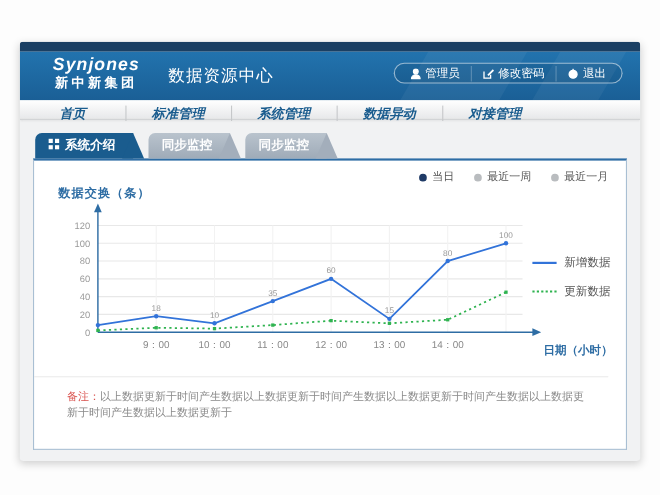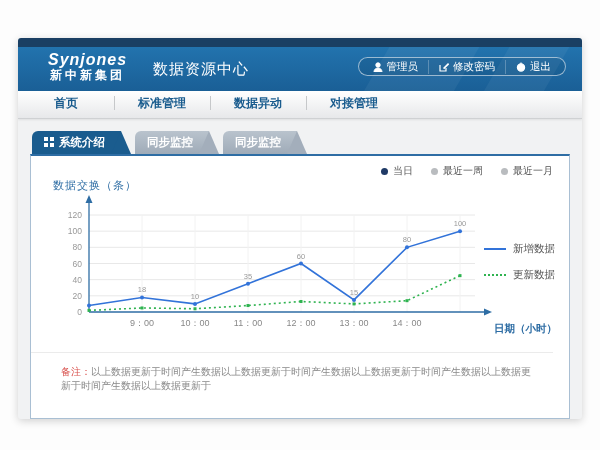--- a/index.html
+++ b/index.html
@@ -21,22 +21,22 @@
   .userbar { position:absolute; right:16px; top:10px; height:19px; display:flex; align-items:center;
              border:1px solid rgba(255,255,255,.55); border-radius:10px; background:rgba(0,0,0,.07);
              padding:0 4px; }
   .userbar .uitem { display:flex; align-items:center; gap:4px; color:#fff; font-size:10.5px;
                     padding:0 10px; cursor:pointer; white-space:nowrap; }
   .userbar .uitem + .uitem { border-left:1px solid rgba(255,255,255,.25); }
   .uicon { width:10px; height:10px; display:inline-block; }
   .uicon svg { display:block; width:10px; height:10px; fill:#fff; stroke:#fff; }
 
   
-  .nav { height:28px; background:linear-gradient(180deg,#ffffff,#e7e8ea);
-         border-bottom:1px solid #cfd1d3; display:flex; box-shadow:0 1px 2px rgba(0,0,0,.08); }
+  .nav { height:18px; background:linear-gradient(180deg,#ffffff,#e7e8ea);
+         border-bottom:1px solid #cfd1d3; display:flex; box-shadow:0 1px 2px rgba(0,0,0,.08);font-style:italic; }
   .nav-item { width:96px; text-align:center; line-height:24px; font-size:12px; font-weight:bold;
               color:#1a5c8e; cursor:pointer; position:relative; }
   .nav-item + .nav-item::before { content:""; position:absolute; left:0; top:5px; height:14px;
               border-left:1px solid #c6c8ca; }
 
   
   .tabs { display:flex; margin:12px 0 0 14px; height:23px; position:relative; z-index:2; }
   .tab { position:relative; height:23px; line-height:23px; padding:0 16px 0 12px; font-size:11.5px;
          font-weight:bold; color:#fff; cursor:pointer; margin-right:14px; }
   .tab .slant { position:absolute; right:-10px; top:0; width:0; height:0;
@@ -50,21 +50,21 @@
 
   
   .panel { position:relative; margin:0 12px; height:265px; background:#fff;
            border:1px solid #a9bfd3; border-top:2px solid #2e6da4; }
 
   .radios { position:absolute; top:8px; right:16px; display:flex; gap:18px;text-align:right; }
   .radio { display:flex; align-items:center; gap:5px; font-size:10px; color:#555; cursor:pointer; }
   .rdot { width:7px; height:7px; border-radius:50%; background:#b9bcbf; }
   .radio.sel .rdot { background:#1f3a66; }
 
-  .ylabel { position:absolute; left:22px; top:22px; font-size:11px; font-weight:normal; color:#2e6da4; letter-spacing:1px; }
+  .ylabel { position:absolute; left:22px; top:22px; font-size:11px; font-weight:bold; color:#2e6da4; letter-spacing:1px; }
   .chartwrap { position:absolute; left:6px; top:36px; }
   .serieslegend { position:absolute; right:14px; top:86px; }
   .slg-item { display:flex; align-items:center; gap:7px; margin-bottom:12px; font-size:10.5px; color:#555; }
   .slg-line { width:22px; border-top:2px solid #3273d9; }
   .slg-line.dotted { border-top:2px dotted #2fb350; }
   .xlabel { position:absolute; right:12px; top:166px; font-size:10.5px; font-weight:bold; color:#2e6da4; }
 
   .notewrap { position:absolute; left:0; right:16px; top:196px; border-top:1px solid #ebebeb;
               padding:12px 14px 0 30px; font-size:10px; line-height:1.4; }
   .note-prefix { color:#d9534f; }
@@ -112,20 +112,21 @@
             </svg>
         </span>
         <span>退出</span>
       </div>
     </div>
   </div>
 
   <div class="nav">
     <div class="nav-item">首页</div>
     <div class="nav-item">标准管理</div>
+    <div class="nav-item">系统管理</div>
     <div class="nav-item">数据异动</div>
     <div class="nav-item">对接管理</div>
   </div>
 
   <div class="tabs">
     <div class="tab active">
       <span class="tabicon">
         <svg width="10" height="10" viewBox="0 0 10 10" fill="#fff">
             <rect x="0" y="0" width="4" height="4"></rect>
             <rect x="6" y="0" width="4" height="4"></rect>

